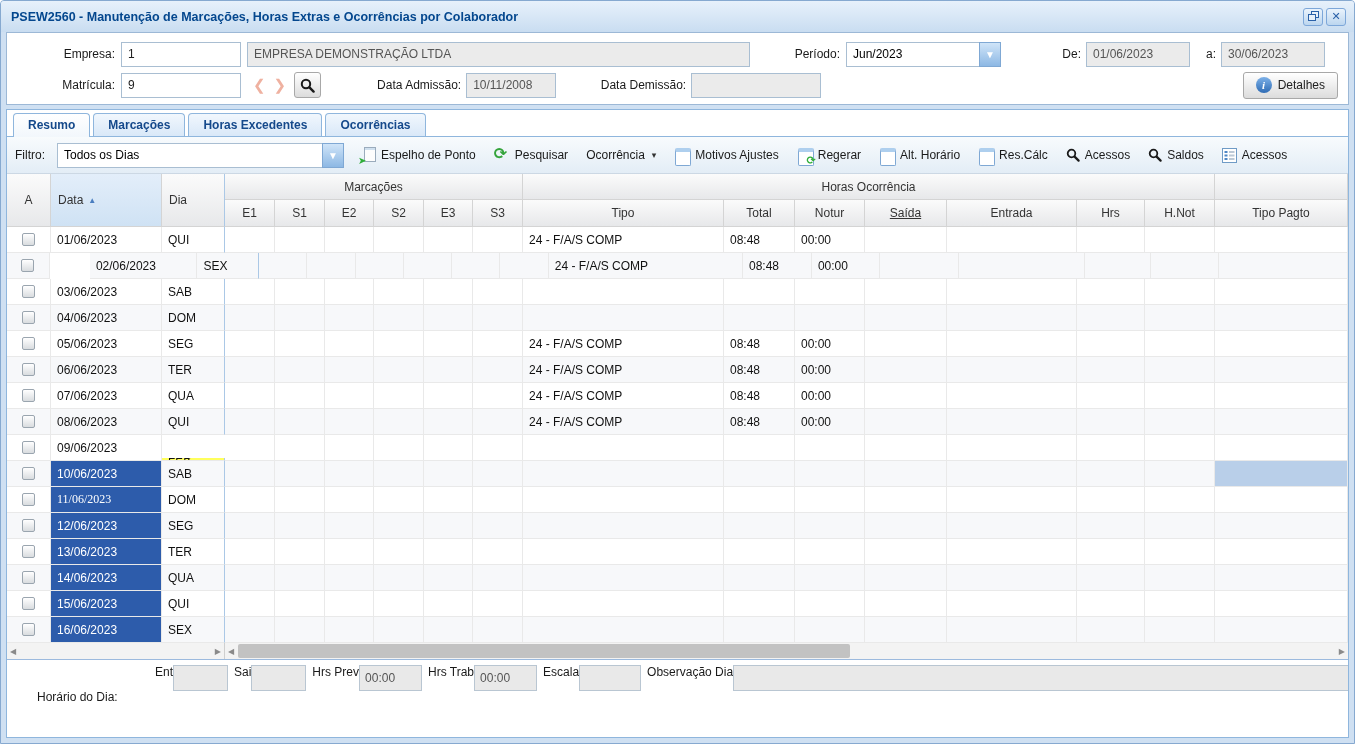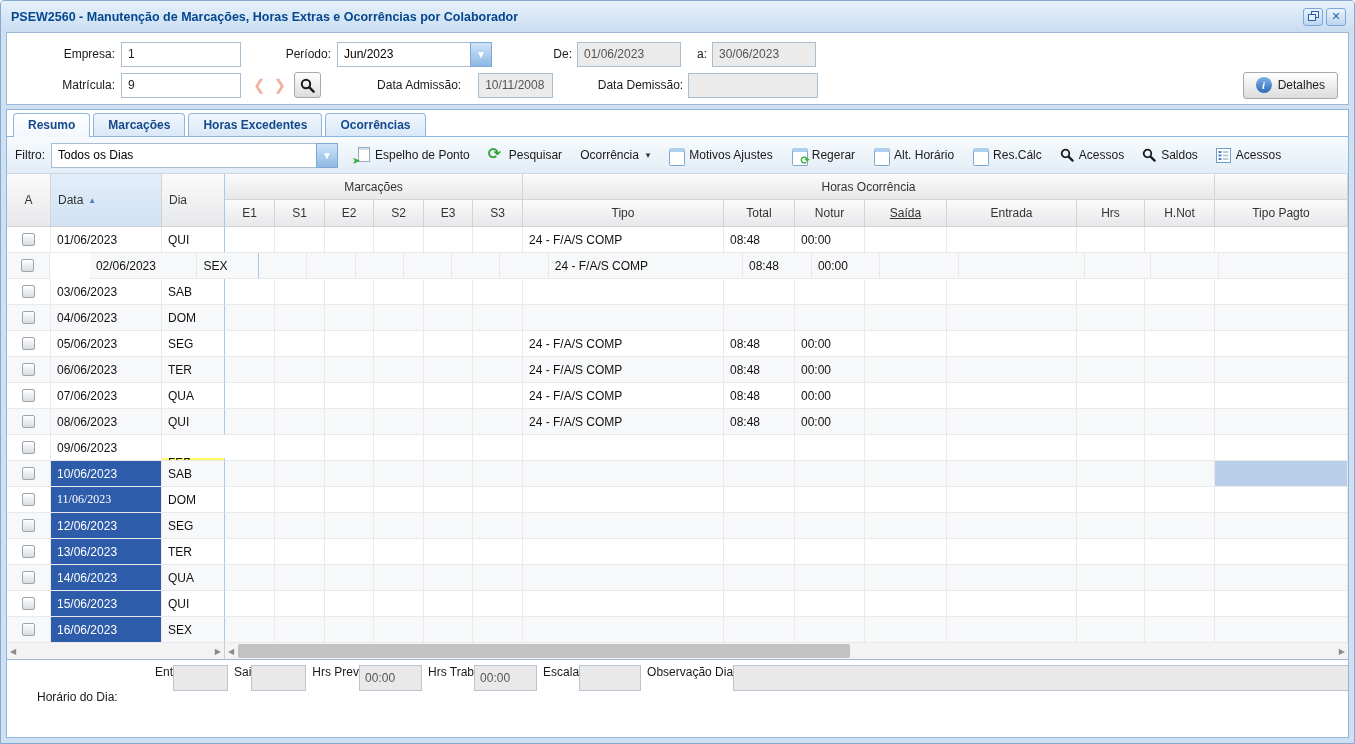--- a/index.html
+++ b/index.html
@@ -29,21 +29,21 @@
   .ic-info { width:16px; height:16px; border-radius:50%; background:linear-gradient(#7db1e8,#2f6cb5); color:#fff; font-family:"Liberation Serif",serif; font-style:italic; font-weight:bold; font-size:11px; display:inline-flex; align-items:center; justify-content:center; }
 
   
   .main-panel { background:#fff; border:1px solid #8fb6dd; height:629px; overflow:hidden; }
 
   .tabstrip { display:flex; align-items:flex-end; height:27px; padding:0 0 0 6px; background:#fff; border-bottom:1px solid #8fb6dd; }
   .tab { padding:4px 14px 4px 14px; margin-right:3px; border:1px solid #8fb6dd; border-bottom:none; border-radius:4px 4px 0 0; background:linear-gradient(#f1f7fd,#d9e8f8); color:#15498b; font-weight:bold; cursor:pointer; white-space:nowrap; }
   .tab.active { background:linear-gradient(#ffffff,#f2f7fc); padding-bottom:5px; margin-bottom:-1px; }
 
   .toolbar { height:37px; display:flex; align-items:center; gap:16px; padding:0 8px; background:linear-gradient(#f8fbfd,#e3edf6); border-bottom:1px solid #ccd8e4; }
-  .tbgroup { display:flex; align-items:center; }
+  .tbgroup { display:flex; align-items:center; gap:6px; }
   .tbtn { display:flex; align-items:center; gap:5px; color:#1a1a1a; cursor:pointer; white-space:nowrap; }
   .menu-arrow { font-size:9px; color:#333; margin-left:2px; }
 
   .ic { width:16px; height:16px; display:inline-block; position:relative; flex:none; }
   .ic-page::before { content:""; position:absolute; left:4px; top:0; width:10px; height:13px; background:#fdfdfd; border:1px solid #9aabbc; box-shadow:inset 0 2px 0 #cfe0ef; }
   .ic-page::after { content:"\27A4"; position:absolute; left:-2px; bottom:-3px; color:#2fae39; font-size:10px; font-weight:bold; }
   .ic-refresh::before { content:"\27F3"; position:absolute; left:0; top:-3px; color:#35a43c; font-size:16px; font-weight:bold; }
   .ic-win::before { content:""; position:absolute; left:1px; top:1px; width:14px; height:13px; background:#fff; border:1px solid #7fa8d4; border-top:4px solid #aecfee; border-radius:2px; }
   .ic-regen::after { content:"\27F3"; position:absolute; right:-3px; bottom:-4px; color:#2fae39; font-size:11px; font-weight:bold; }
 
@@ -95,20 +95,21 @@
         <span>✕</span>
       </div>
   </div>
 
   <div class="frame">
 
     <div class="form-panel">
       <div class="frow">
         <div class="flab lab-r" style="width:100px">Empresa:</div>
         <div class="tf" style="width:120px;margin-left:6px">1</div>
+        <div class="tf dis" style="width:503px;margin-left:6px">EMPRESA DEMONSTRAÇÃO LTDA</div>
         <div class="flab lab-r" style="width:52px;margin-left:38px">Período:</div>
         <div class="combo" style="width:155px;margin-left:6px">
           <div class="cval">Jun/2023</div>
           <div class="trigger">
               <span>▼</span>
             </div>
         </div>
         <div class="flab lab-r" style="width:60px;margin-left:20px">De:</div>
         <div class="tf dis" style="width:104px;margin-left:5px">01/06/2023</div>
         <div class="flab lab-r" style="width:14px;margin-left:12px">a:</div>
@@ -119,21 +120,21 @@
         <div class="tf" style="width:120px;margin-left:6px">9</div>
         <span class="navarrow" style="margin-left:8px">❮</span>
         <span class="navarrow">❯</span>
         <div class="btn" style="width:27px;height:26px;margin-left:4px">
           <svg width="15" height="15" viewBox="0 0 15 15">
               <circle cx="6" cy="6" r="4.2" fill="none" stroke="#1a1a1a" stroke-width="2"></circle>
               <line x1="9.4" y1="9.4" x2="13.6" y2="13.6" stroke="#1a1a1a" stroke-width="2.4" stroke-linecap="round"></line>
             </svg>
         </div>
         <div class="flab lab-r" style="width:100px;margin-left:40px">Data Admissão:</div>
-        <div class="tf dis" style="width:75px;margin-left:17px">10/11/2008</div>
+        <div class="tf dis" style="width:90px;margin-left:5px">10/11/2008</div>
         <div class="flab lab-r" style="width:102px;margin-left:28px">Data Demissão:</div>
         <div class="tf dis" style="width:130px;margin-left:5px"></div>
         <div class="btn" style="height:27px;padding:0 12px;margin-left:auto;margin-right:2px">
           <span class="ic-info">i</span>
           <span>Detalhes</span>
         </div>
       </div>
     </div>
 
     <div class="main-panel">

